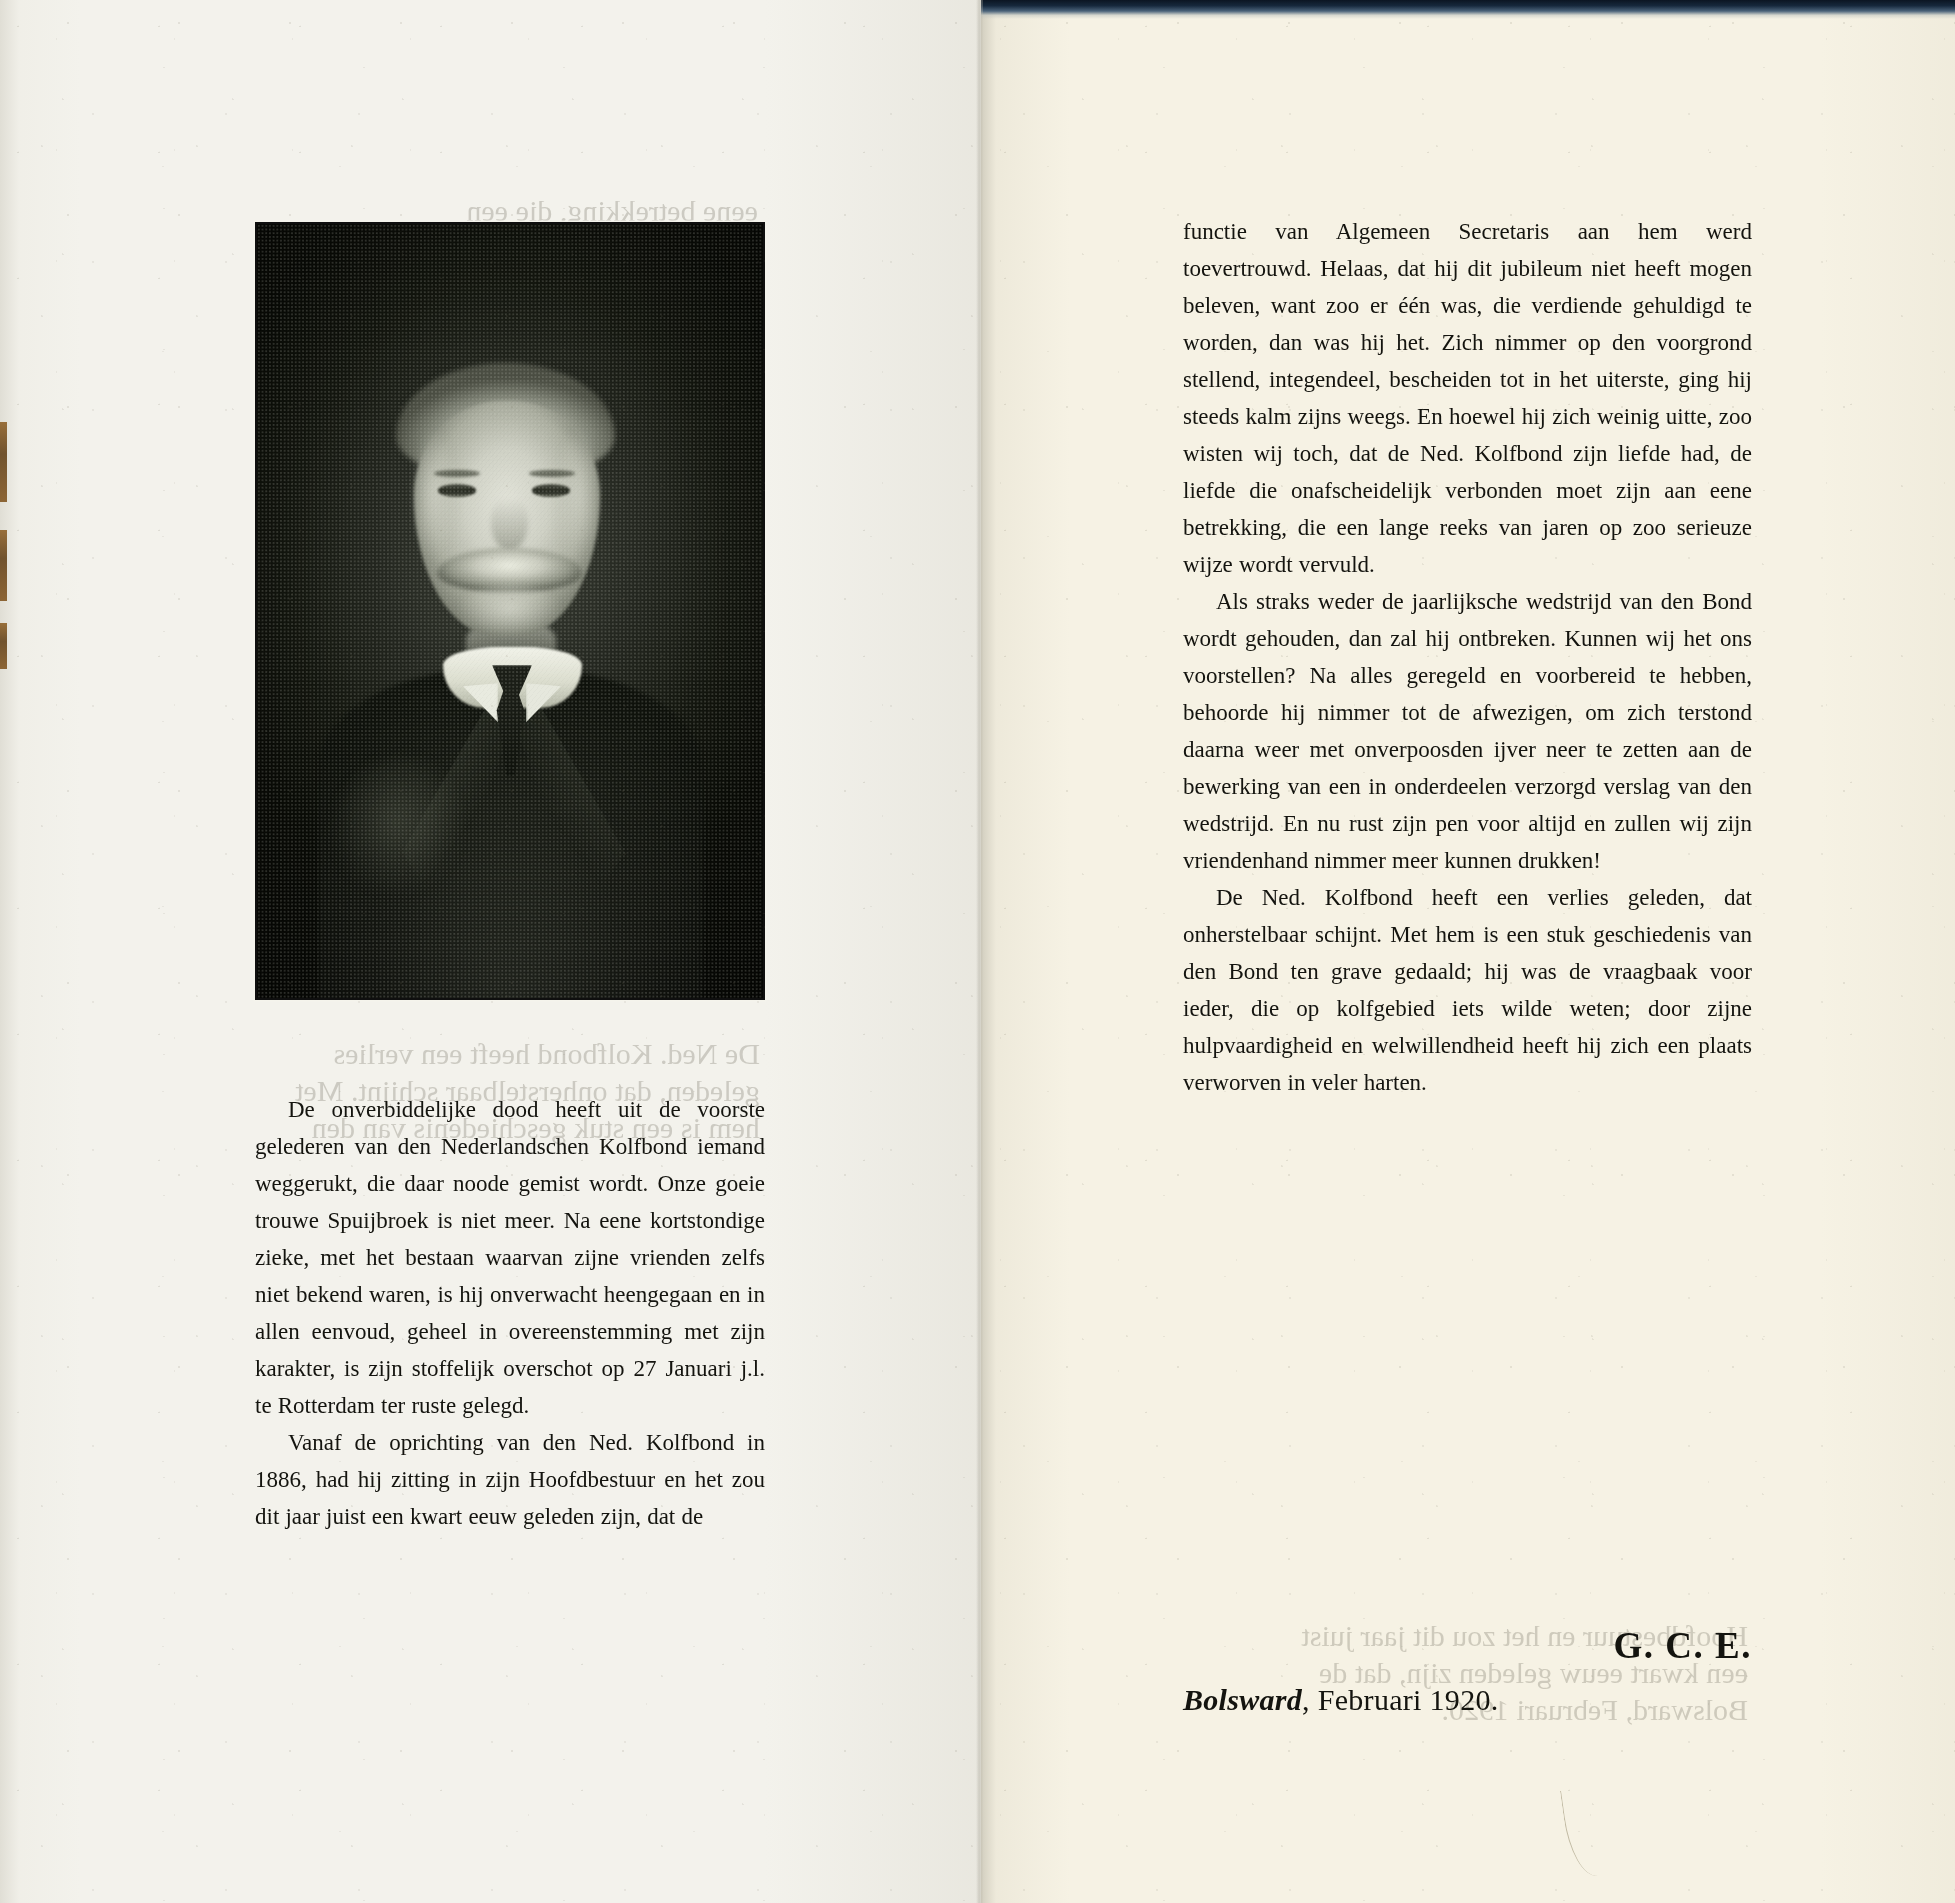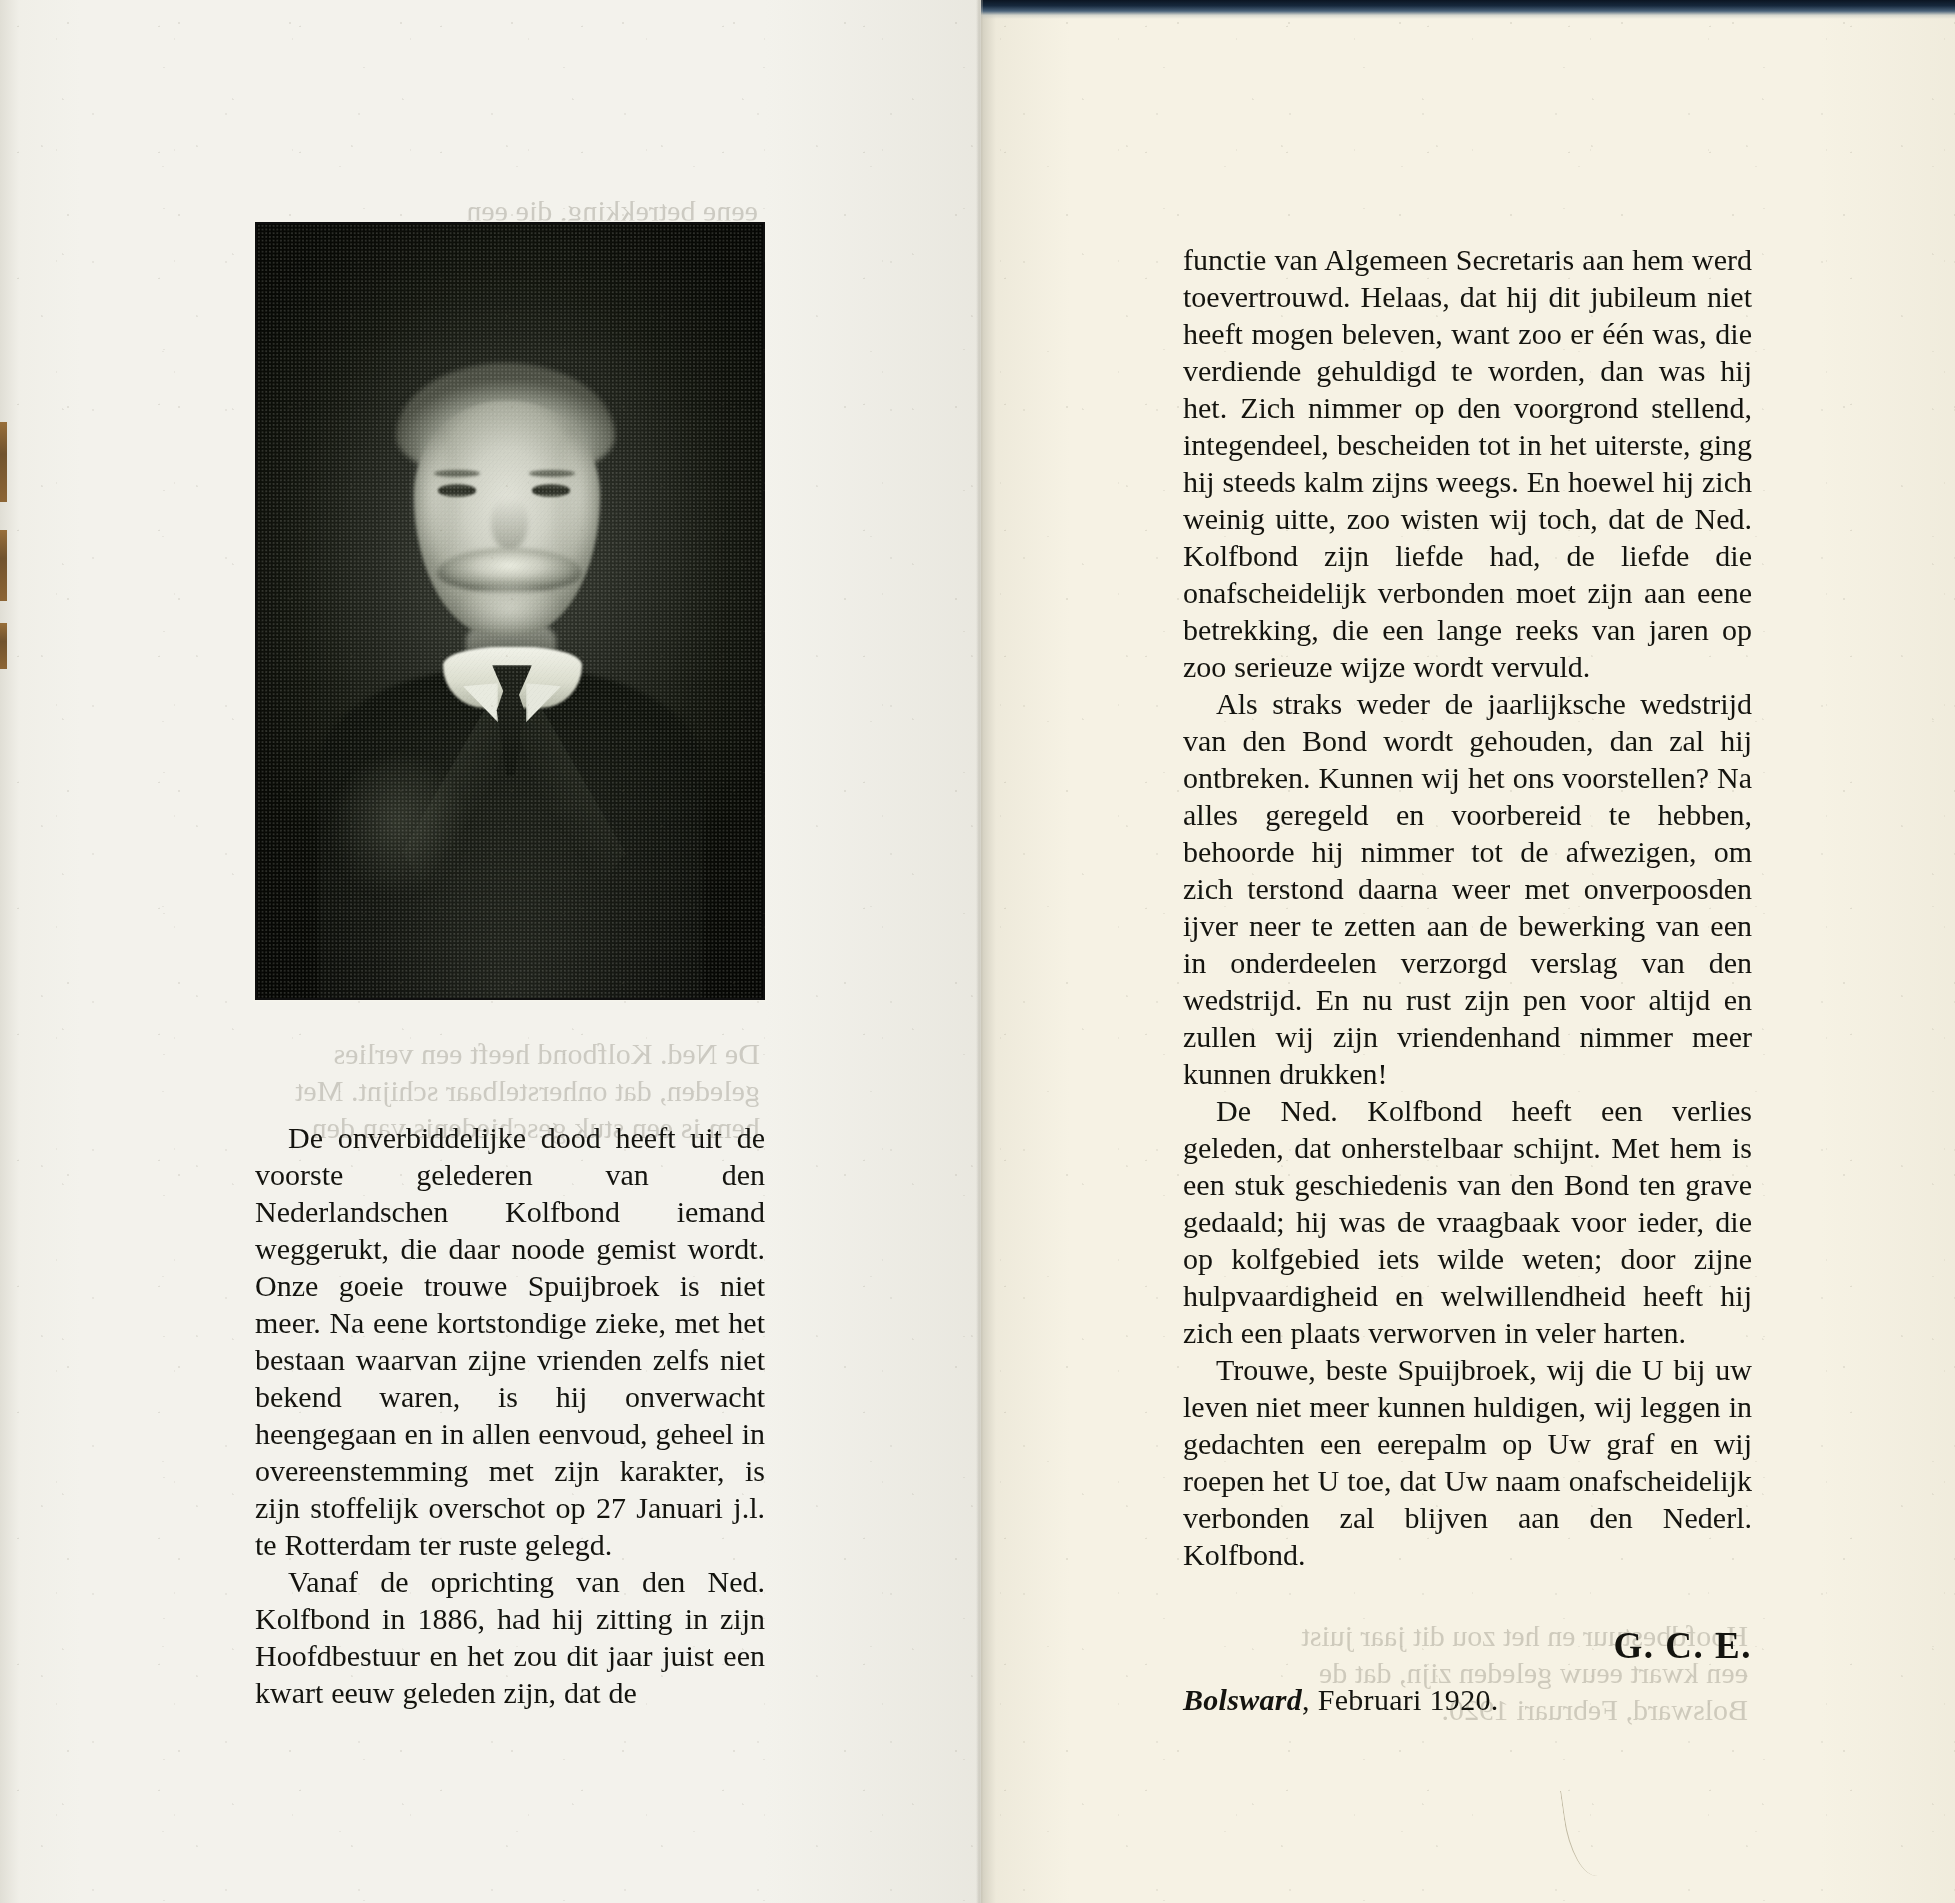--- a/index.html
+++ b/index.html
@@ -341,26 +341,25 @@
     font-size: 38px;
     font-weight: 700;
     letter-spacing: 0.9px;
     line-height: 1.22;
     margin-top: 3px;
   }
 
   .column {
     position: absolute;
     color: #14140f;
-    font-size: 30px;
+    font-size: 23px;
     line-height: 37px;
     text-align: justify;
     text-align-last: left;
     word-spacing: 0.4px;
-    margin-top: 28px;
   }
   #col-left  { left: 255px;  top: 1091px; width: 510px; }
   #col-right { left: 1183px; top: 213px;  width: 569px; }
 
   .column p {
     margin: 0;
     text-indent: 33px;
   }
   .column p.noindent { text-indent: 0; }
 
@@ -466,21 +465,20 @@
 
   <div class="column" id="col-left">
     <p>De onverbiddelijke dood heeft uit de voorste gelederen van den Nederlandschen Kolfbond iemand weggerukt, die daar noode gemist wordt. Onze goeie trouwe Spuijbroek is niet meer. Na eene kortstondige zieke, met het bestaan waarvan zijne vrienden zelfs niet bekend waren, is hij onverwacht heengegaan en in allen eenvoud, geheel in overeenstemming met zijn karakter, is zijn stoffelijk overschot op 27 Januari j.l. te Rotterdam ter ruste gelegd.</p>
     <p>Vanaf de oprichting van den Ned. Kolfbond in 1886, had hij zitting in zijn Hoofdbestuur en het zou dit jaar juist een kwart eeuw geleden zijn, dat de</p>
   </div>
 
   <div class="column" id="col-right">
     <p class="noindent">functie van Algemeen Secretaris aan hem werd toevertrouwd. Helaas, dat hij dit jubileum niet heeft mogen beleven, want zoo er één was, die verdiende gehuldigd te worden, dan was hij het. Zich nimmer op den voorgrond stellend, integendeel, bescheiden tot in het uiterste, ging hij steeds kalm zijns weegs. En hoewel hij zich weinig uitte, zoo wisten wij toch, dat de Ned. Kolfbond zijn liefde had, de liefde die onafscheidelijk verbonden moet zijn aan eene betrekking, die een lange reeks van jaren op zoo serieuze wijze wordt vervuld.</p>
     <p>Als straks weder de jaarlijksche wedstrijd van den Bond wordt gehouden, dan zal hij ontbreken. Kunnen wij het ons voorstellen? Na alles geregeld en voorbereid te hebben, behoorde hij nimmer tot de afwezigen, om zich terstond daarna weer met onverpoosden ijver neer te zetten aan de bewerking van een in onderdeelen verzorgd verslag van den wedstrijd. En nu rust zijn pen voor altijd en zullen wij zijn vriendenhand nimmer meer kunnen drukken!</p>
     <p>De Ned. Kolfbond heeft een verlies geleden, dat onherstelbaar schijnt. Met hem is een stuk geschiedenis van den Bond ten grave gedaald; hij was de vraagbaak voor ieder, die op kolfgebied iets wilde weten; door zijne hulpvaardigheid en welwillendheid heeft hij zich een plaats verworven in veler harten.</p>
-    <p>Trouwe, beste Spuijbroek, wij die U bij uw leven niet meer kunnen huldigen, wij leggen in gedachten een eerepalm op Uw graf en wij roepen het U toe, dat Uw naam onafscheidelijk verbonden zal blijven aan den Nederl. Kolfbond.</p>
   </div>
 
   <div id="signature">G. C. E.</div>
 
   <div id="dateline">
     <span class="city">Bolsward</span><span>, Februari 1920.</span>
   </div>
 
   <div id="crease"></div>
   <div id="speckle"></div>

